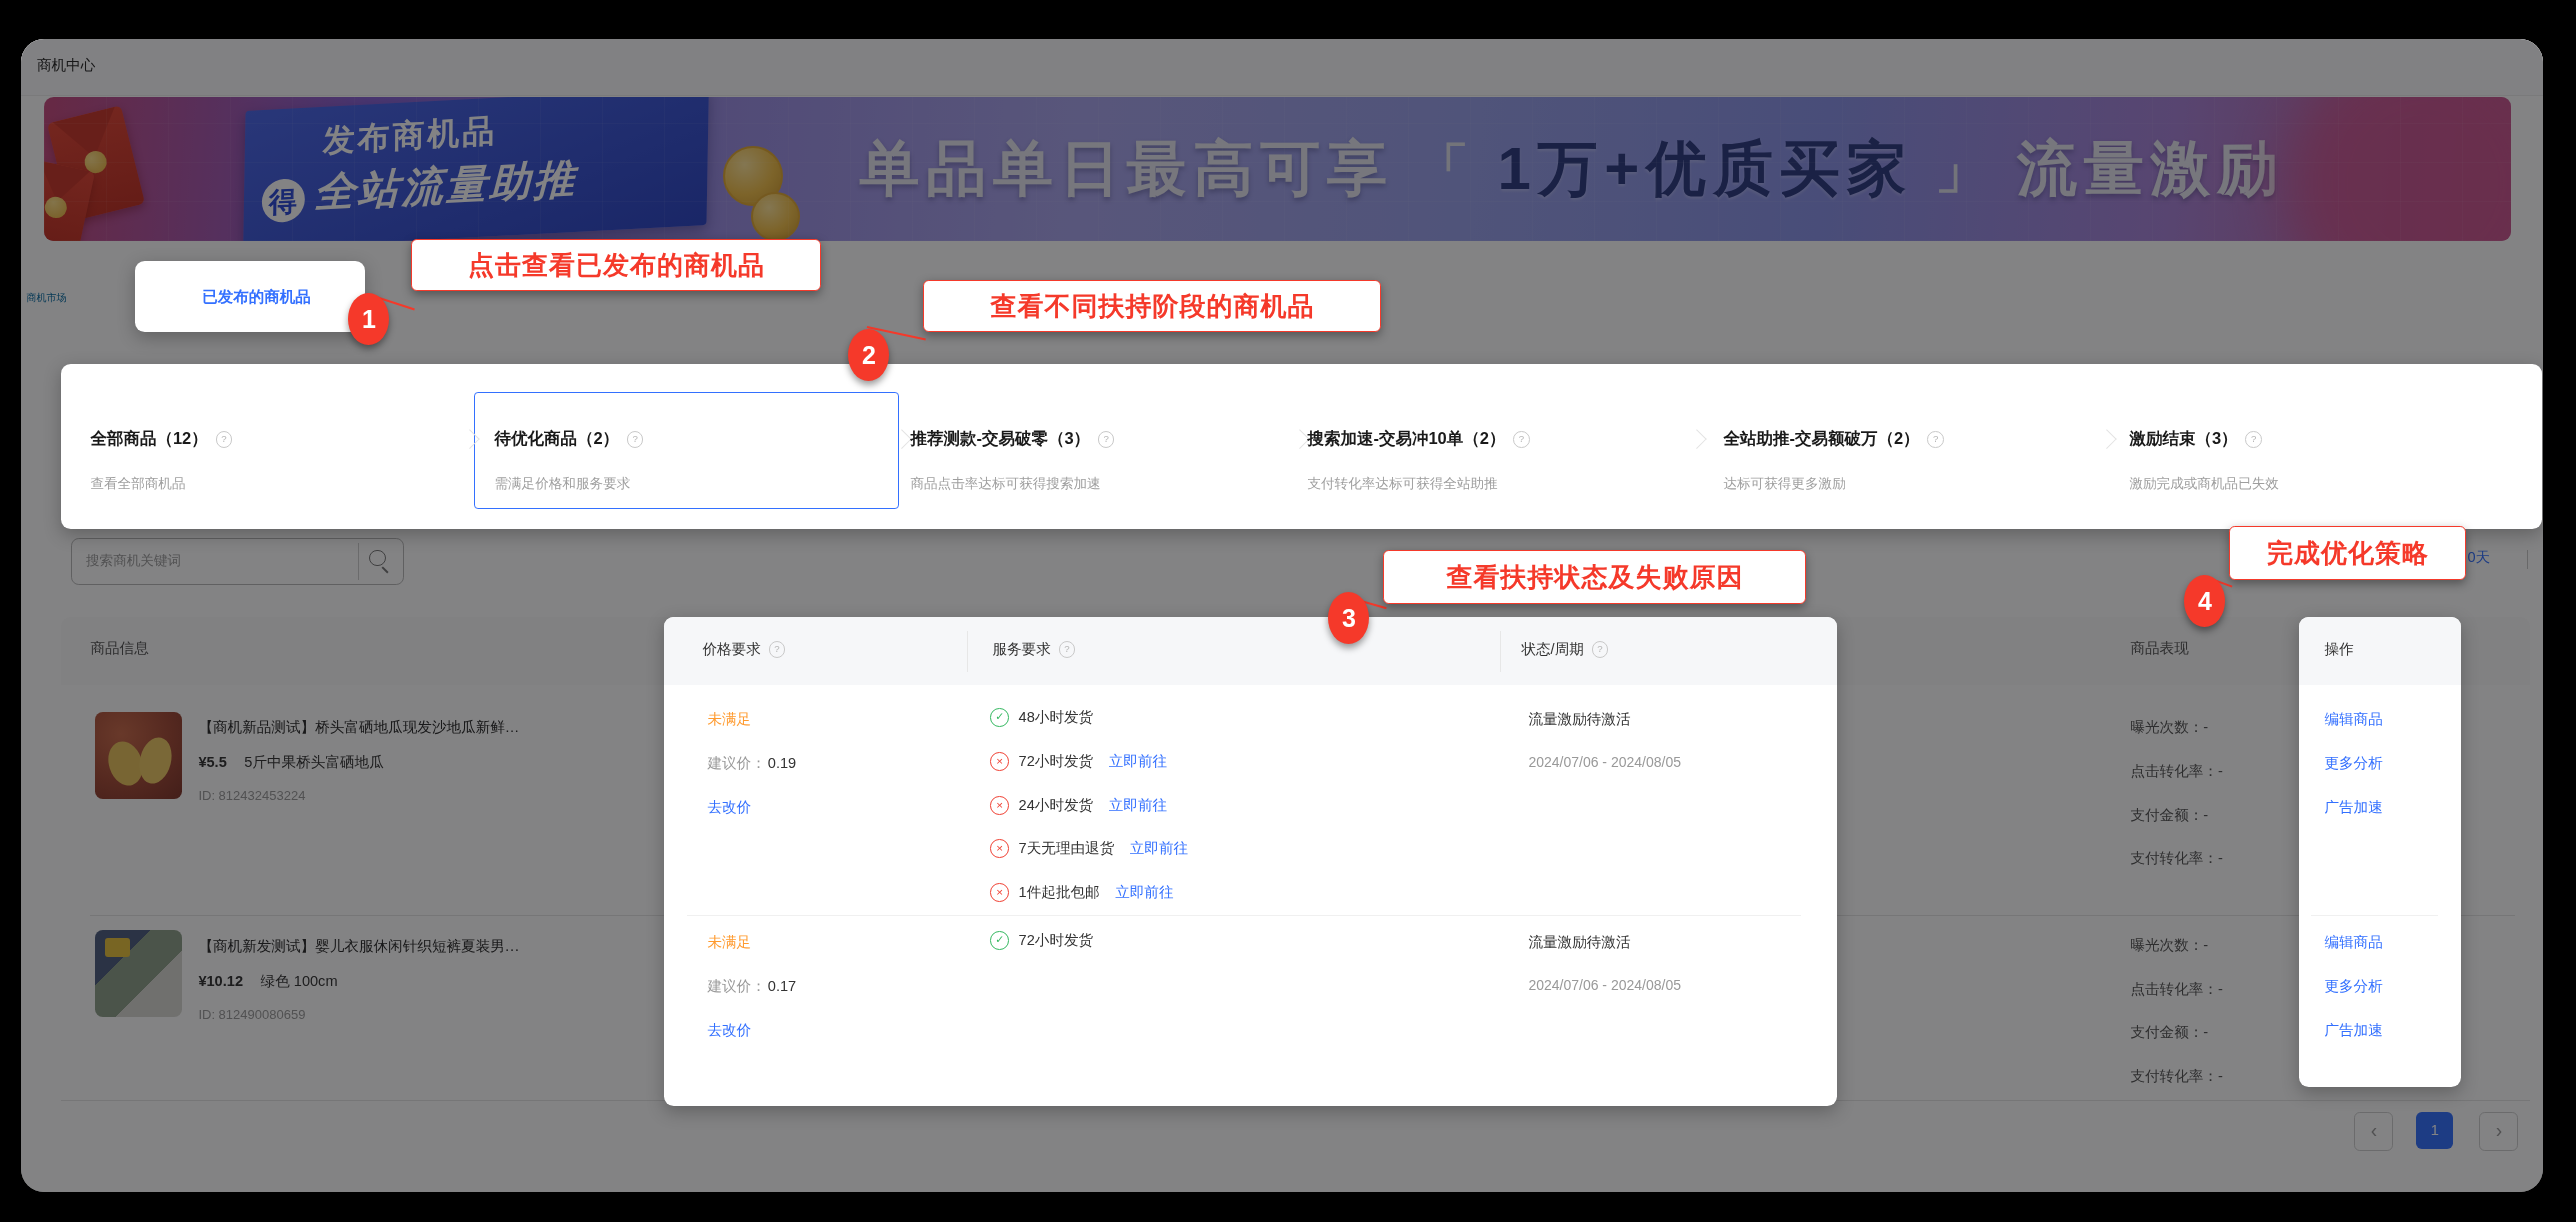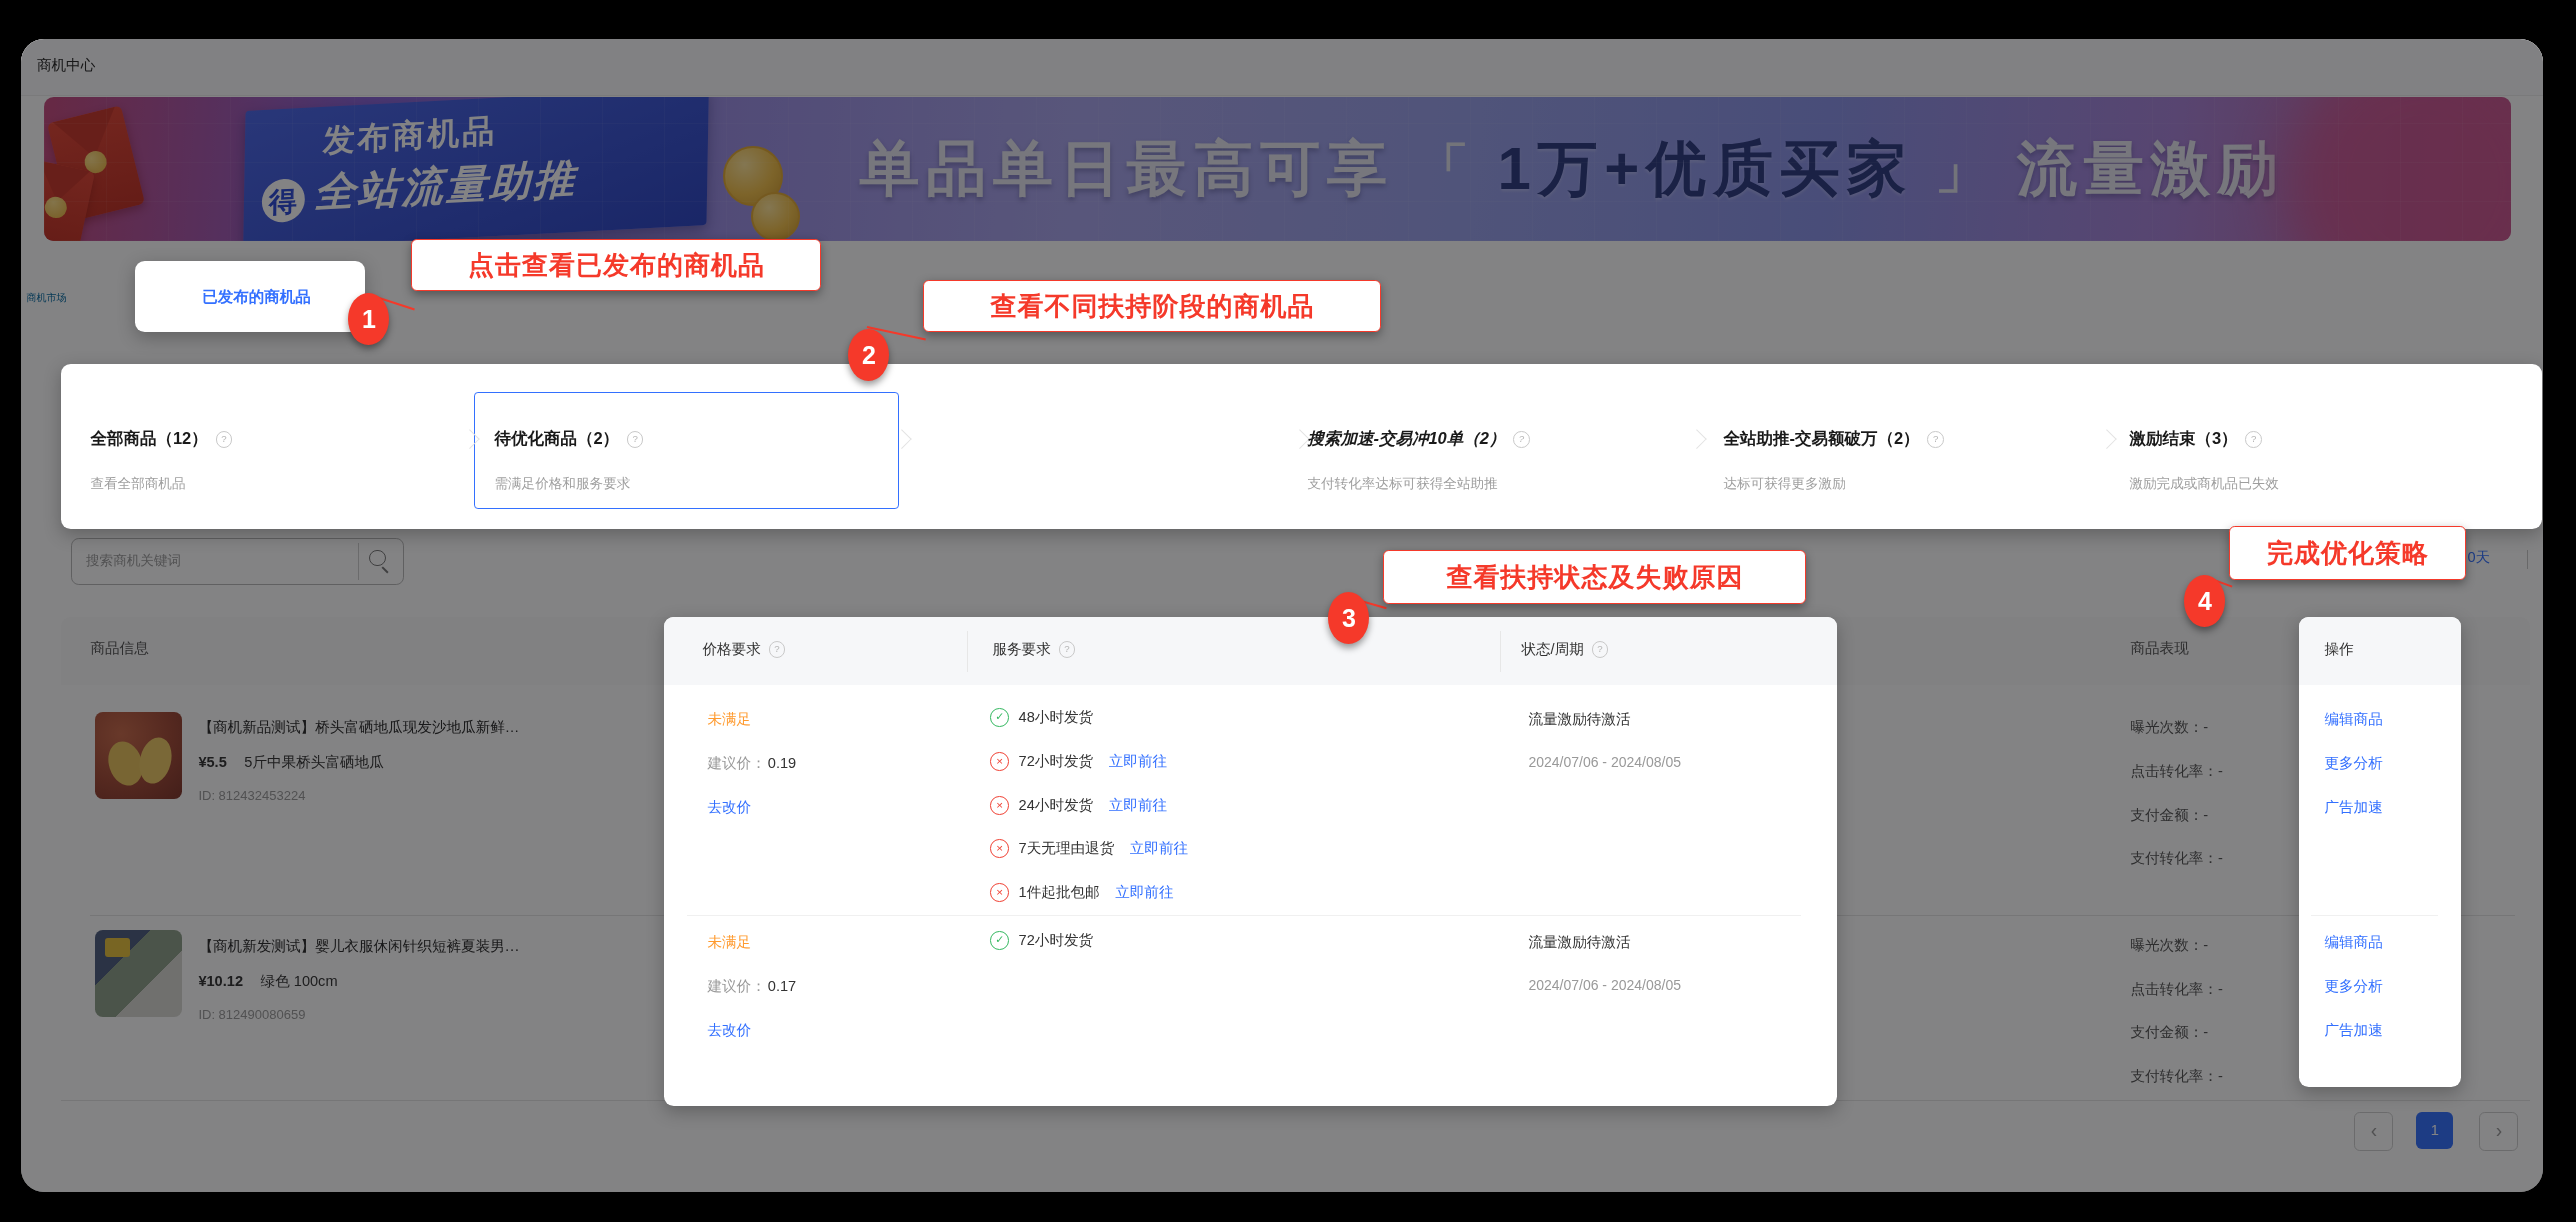--- a/index.html
+++ b/index.html
@@ -196,24 +196,28 @@
       <div class="abs fcell-desc" style="left:0;">查看全部商机品</div>
     </div>
     <div class="abs chev" style="left:402px;"></div>
 
     <div class="abs" style="left:433px;top:0;width:388px;height:165px;">
       <div class="abs fcell-title" style="left:0;"><span>待优化商品（2）</span><span class="help">?</span></div>
       <div class="abs fcell-desc" style="left:0;">需满足价格和服务要求</div>
     </div>
     <div class="abs chev" style="left:834px;"></div>
 
+    <div class="abs" style="left:849px;top:0;width:379px;height:165px;">
+      <div class="abs fcell-title" style="left:0;"><span>推荐测款-交易破零（3）</span><span class="help">?</span></div>
+      <div class="abs fcell-desc" style="left:0;">商品点击率达标可获得搜索加速</div>
+    </div>
     <div class="abs chev" style="left:1232px;"></div>
 
     <div class="abs" style="left:1246px;top:0;width:379px;height:165px;">
-      <div class="abs fcell-title" style="left:0;font-style:italic;"><span>搜索加速-交易冲10单（2）</span><span class="help">?</span></div>
+      <div class="abs fcell-title" style="left:0;"><span>搜索加速-交易冲10单（2）</span><span class="help">?</span></div>
       <div class="abs fcell-desc" style="left:0;">支付转化率达标可获得全站助推</div>
     </div>
     <div class="abs chev" style="left:1629px;"></div>
 
     <div class="abs" style="left:1662px;top:0;width:369px;height:165px;">
       <div class="abs fcell-title" style="left:0;"><span>全站助推-交易额破万（2）</span><span class="help">?</span></div>
       <div class="abs fcell-desc" style="left:0;">达标可获得更多激励</div>
     </div>
     <div class="abs chev" style="left:2039px;"></div>
 

